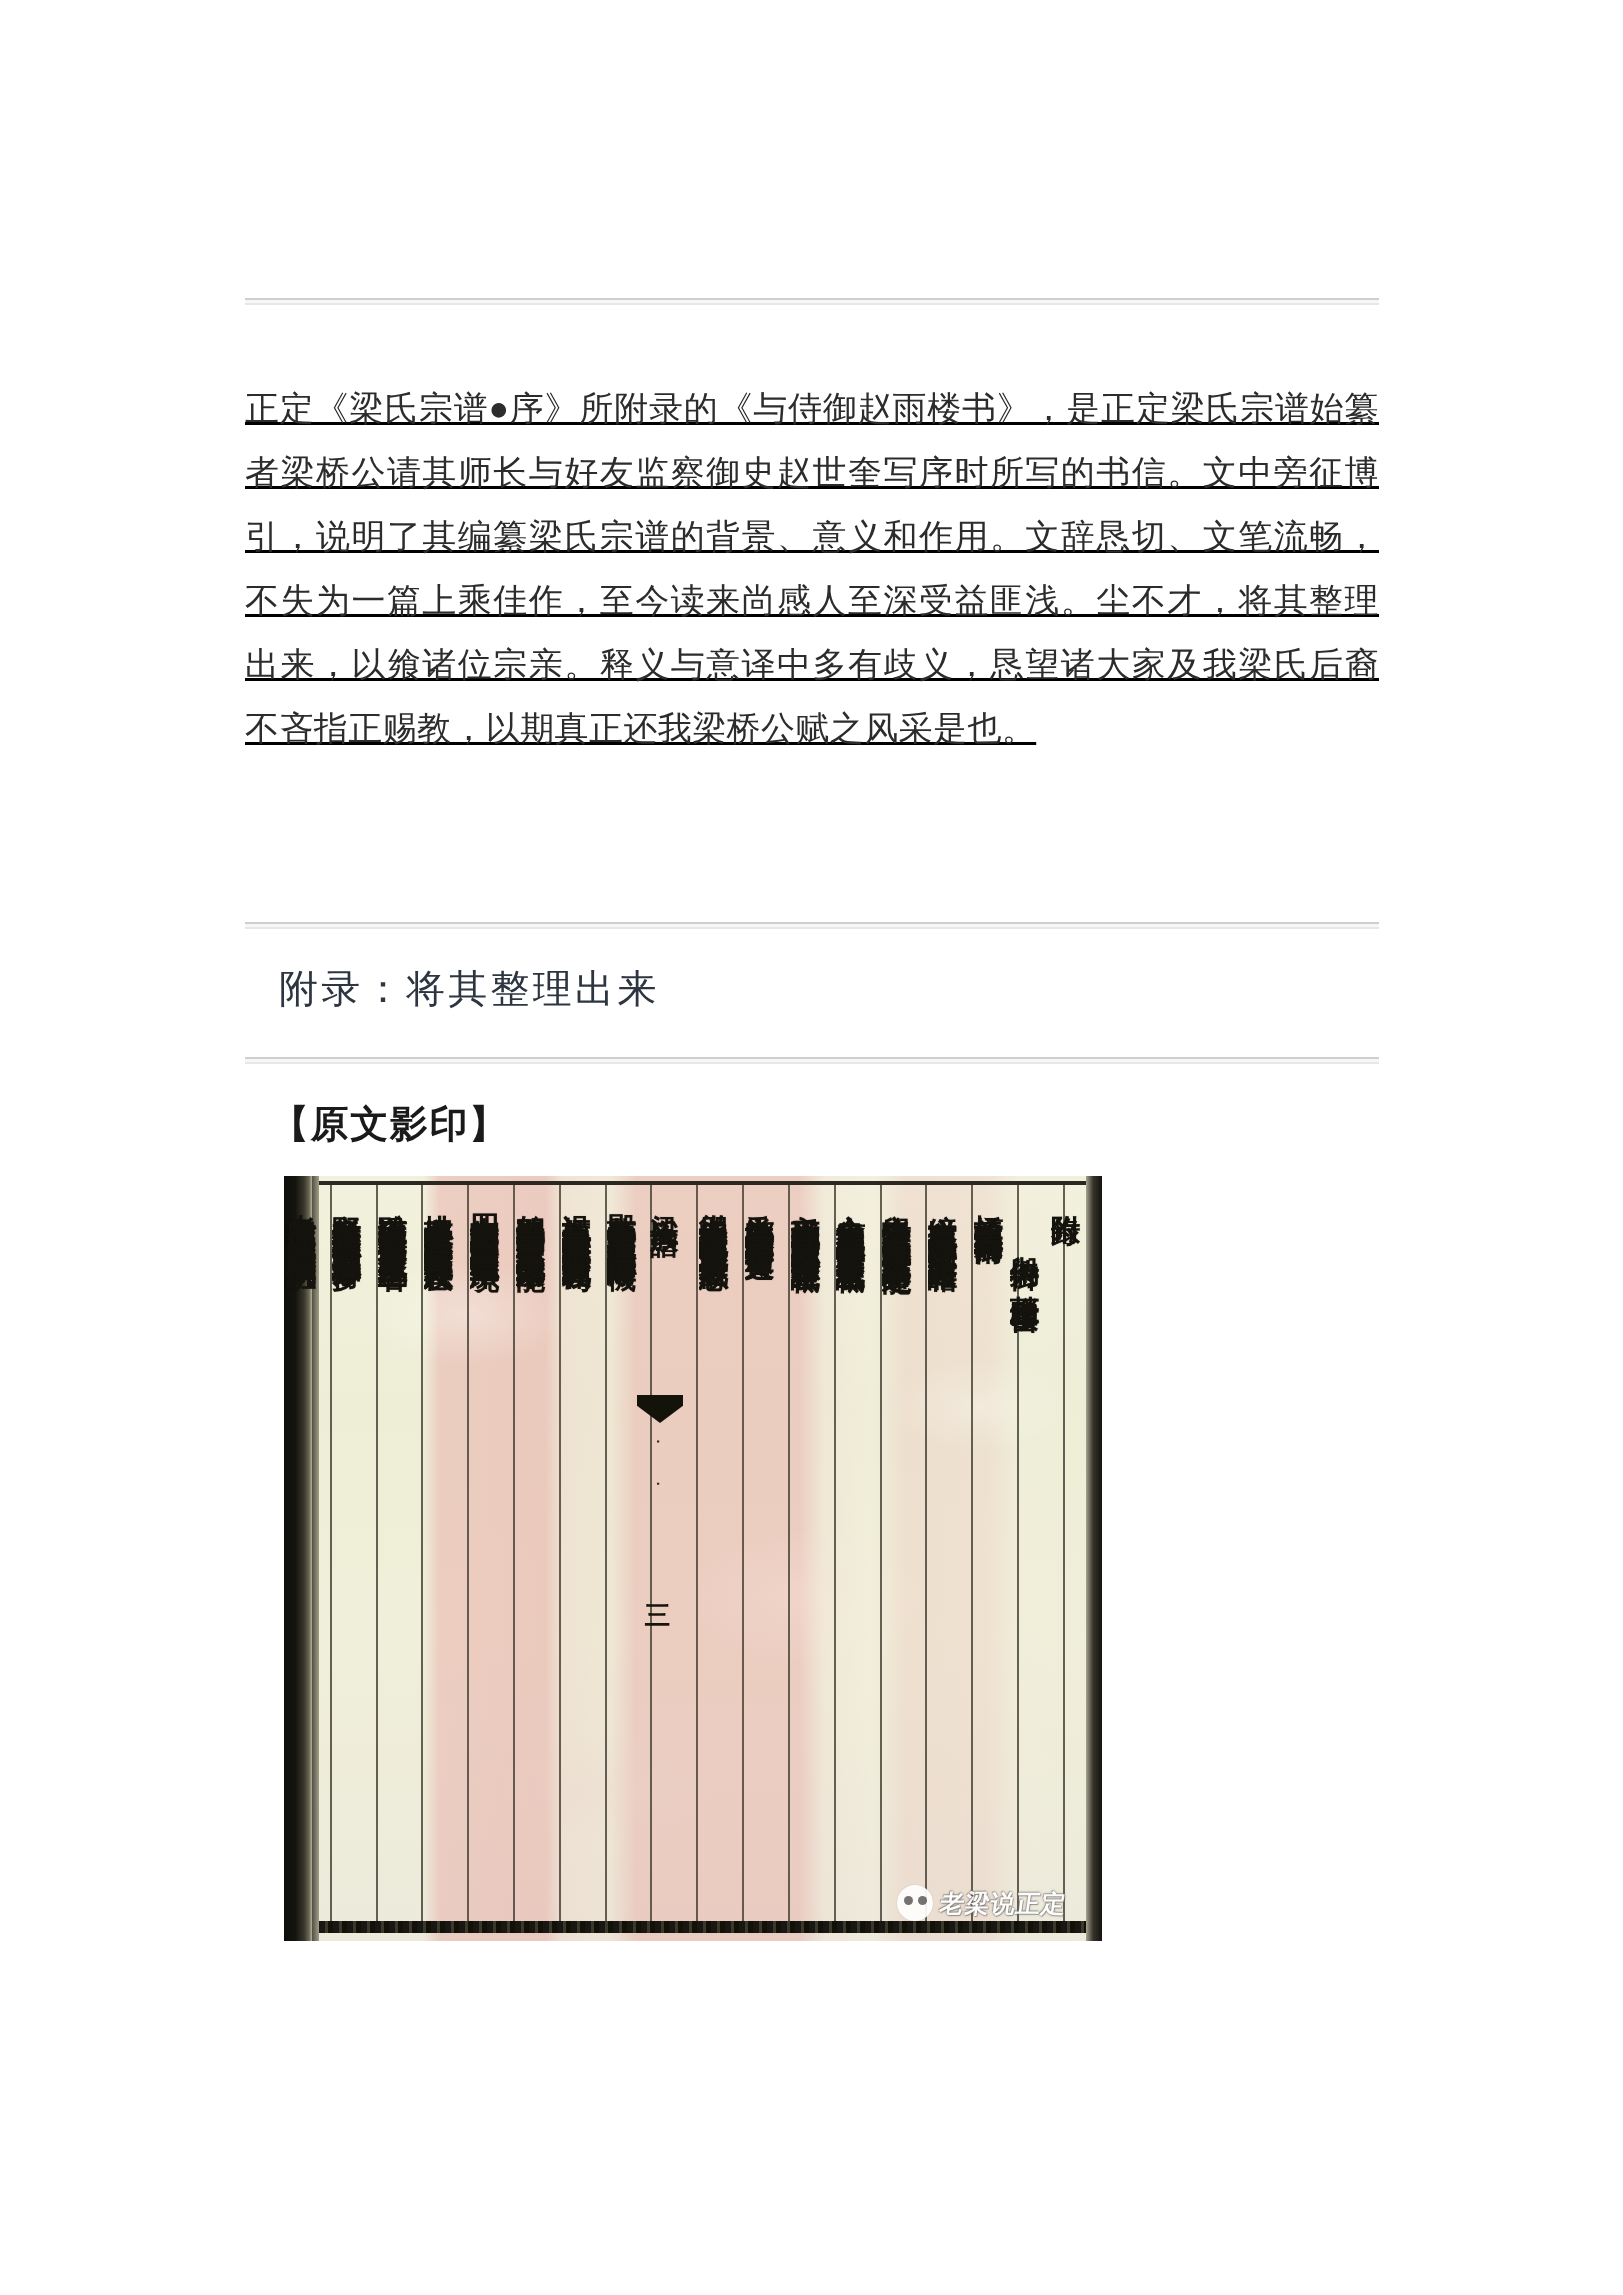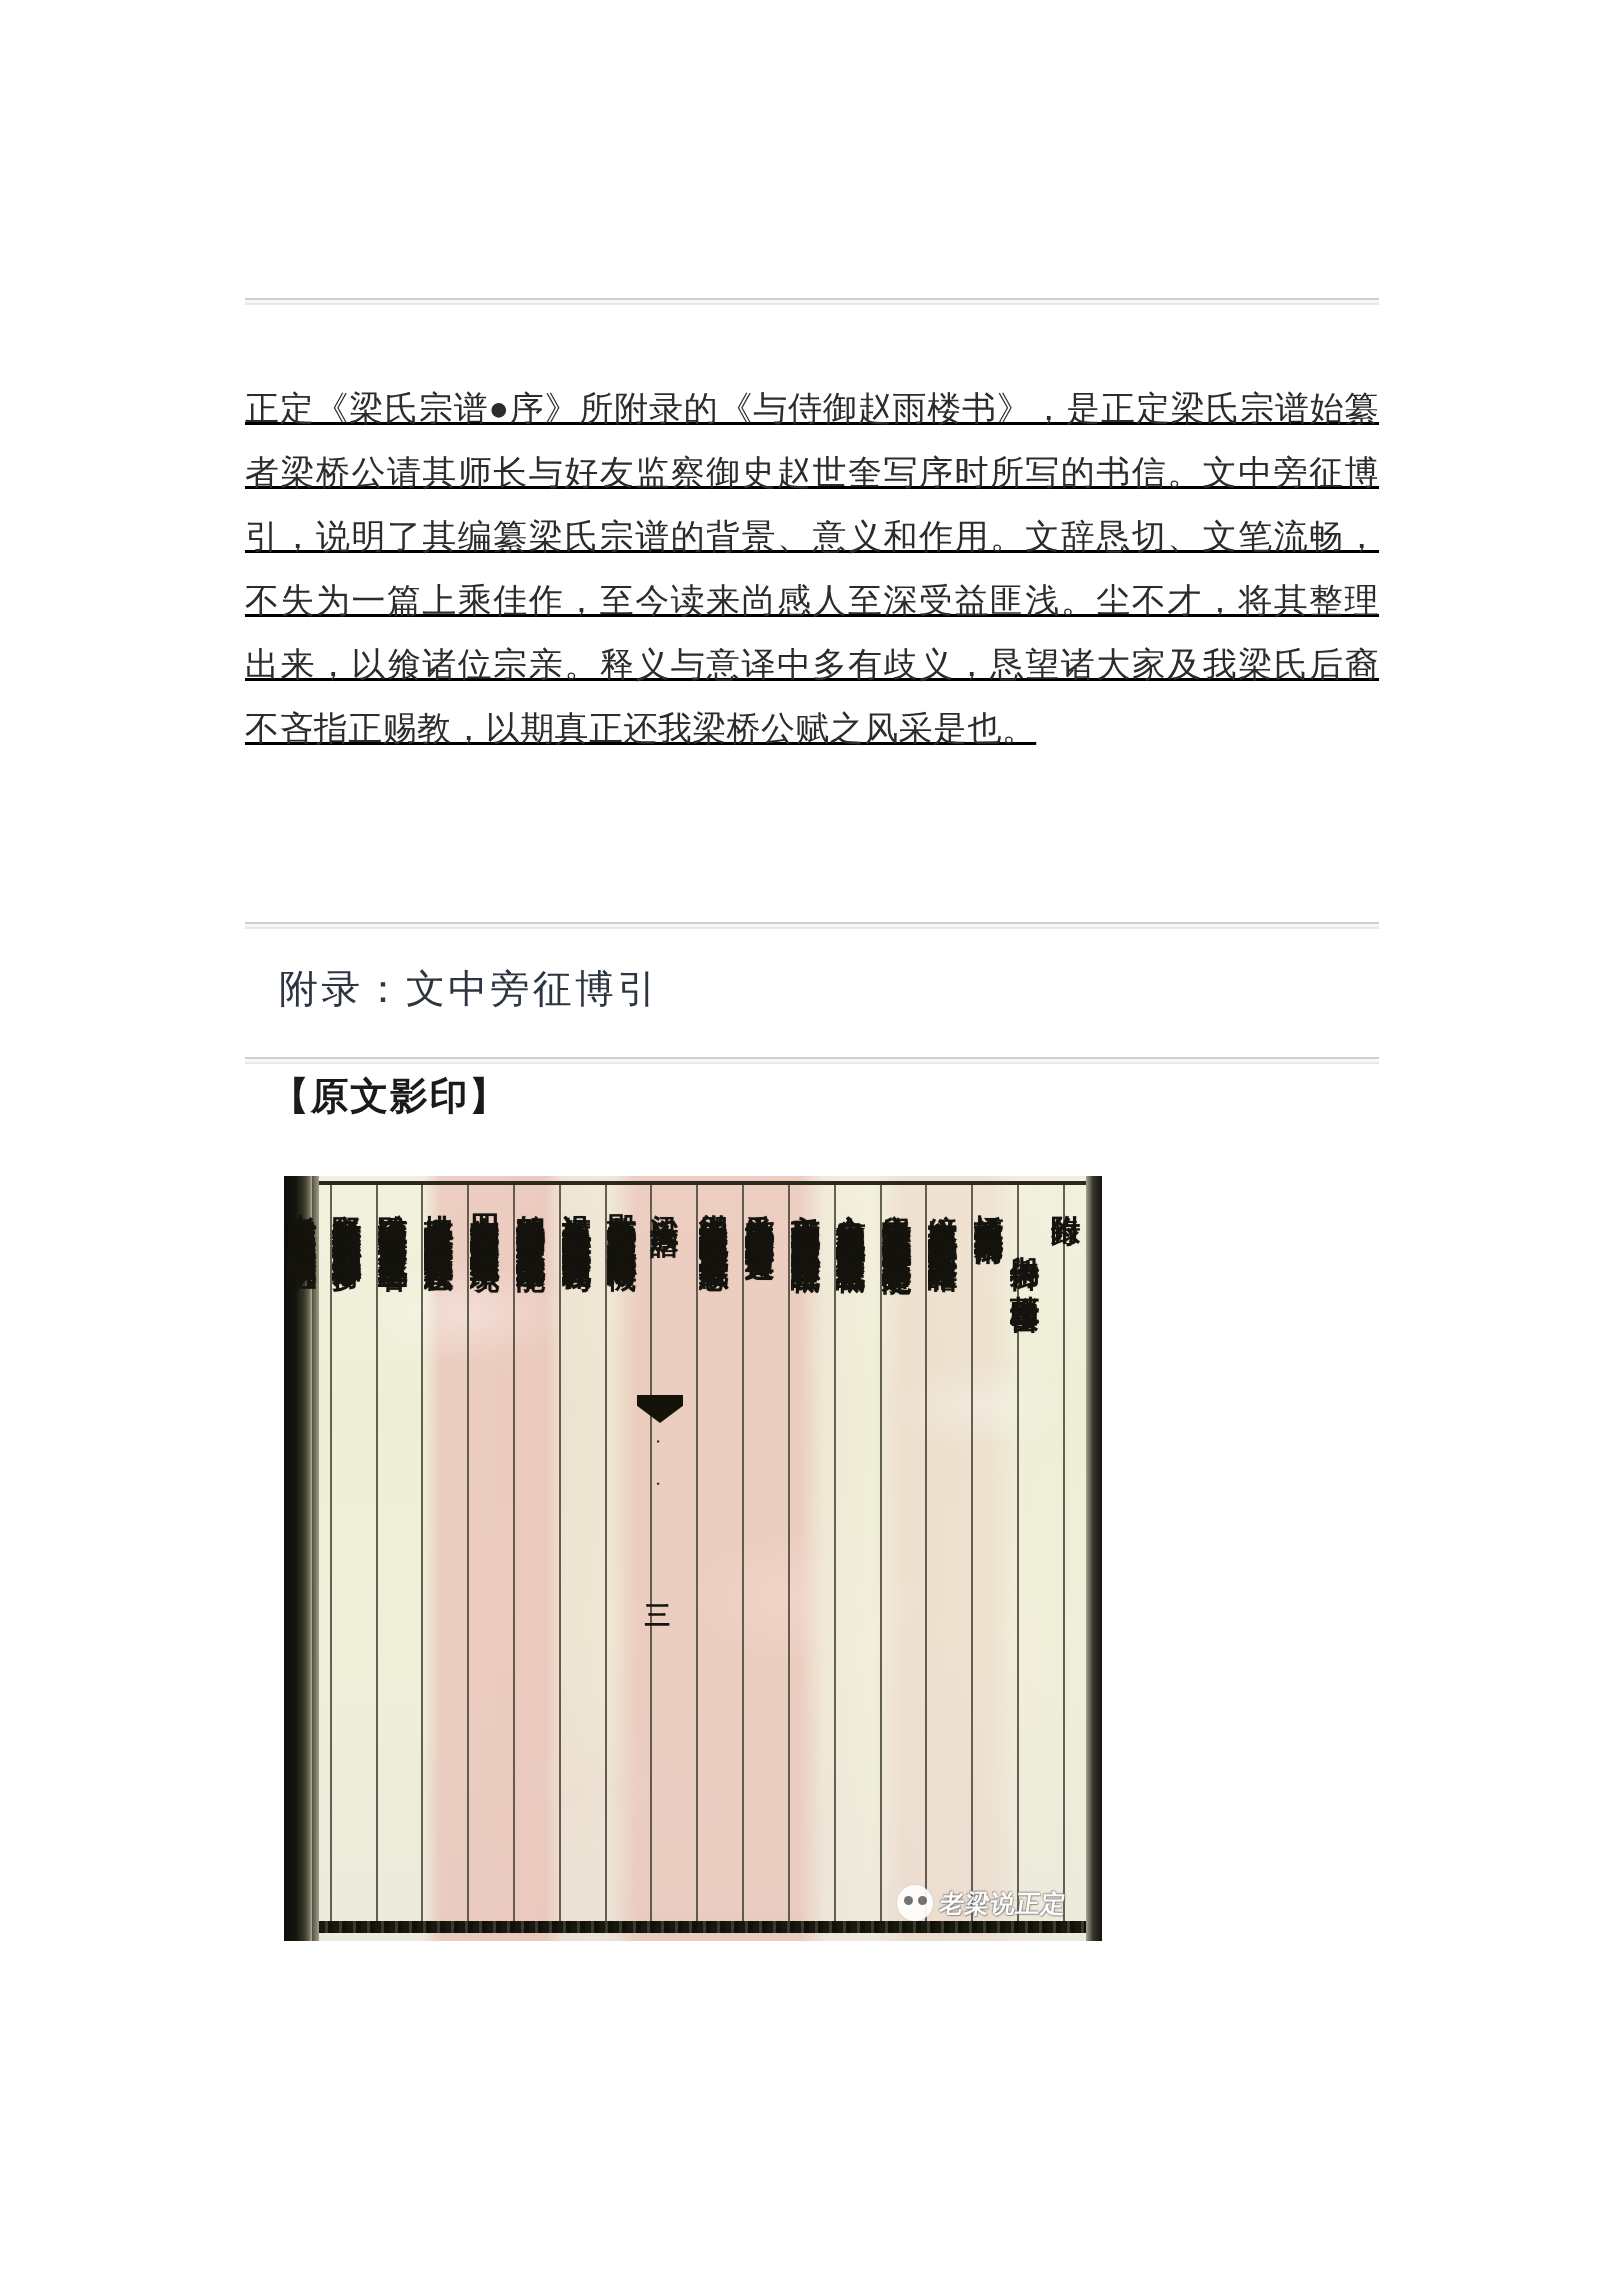--- a/index.html
+++ b/index.html
@@ -267,28 +267,28 @@
 
     <div style="position:absolute;left:0;top:342px;width:1134px;text-decoration:underline;">
       <p class="para">正定《梁氏宗谱●序》所附录的《与侍御赵雨楼书》，是正定梁氏宗谱始纂者梁桥公请其师长与好友监察御史赵世奎写序时所写的书信。文中旁征博引，说明了其编纂梁氏宗谱的背景、意义和作用。文辞恳切、文笔流畅，不失为一篇上乘佳作，至今读来尚感人至深受益匪浅。尘不才，将其整理出来，以飨诸位宗亲。释义与意译中多有歧义，恳望诸大家及我梁氏后裔不吝指正赐教，以期真正还我梁桥公赋之风采是也。</p>
     </div>
 
     <div style="position:absolute;left:0;top:922px;width:1134px;">
       <div class="rule"></div>
     </div>
 
     <div style="position:absolute;left:0;top:962px;width:1134px;">
-      <h2 class="heading">附录：文中旁征博引</h2>
+      <h2 class="heading">附录：将其整理出来</h2>
     </div>
 
     <div style="position:absolute;left:0;top:1057px;width:1134px;">
       <div class="rule"></div>
     </div>
 
-    <div style="position:absolute;left:0;top:1070px;width:1134px;">
+    <div style="position:absolute;left:0;top:1098px;width:1134px;">
       <h3 class="subheading">【原文影印】</h3>
     </div>
 
     <div style="position:absolute;left:0;top:1176px;">
       <div class="scan-wrap">
         <div class="scan"></div>
         <div class="scan-noise"></div>
 
         <div class="scan-binding"></div>
         <div class="scan-binding2"></div>

